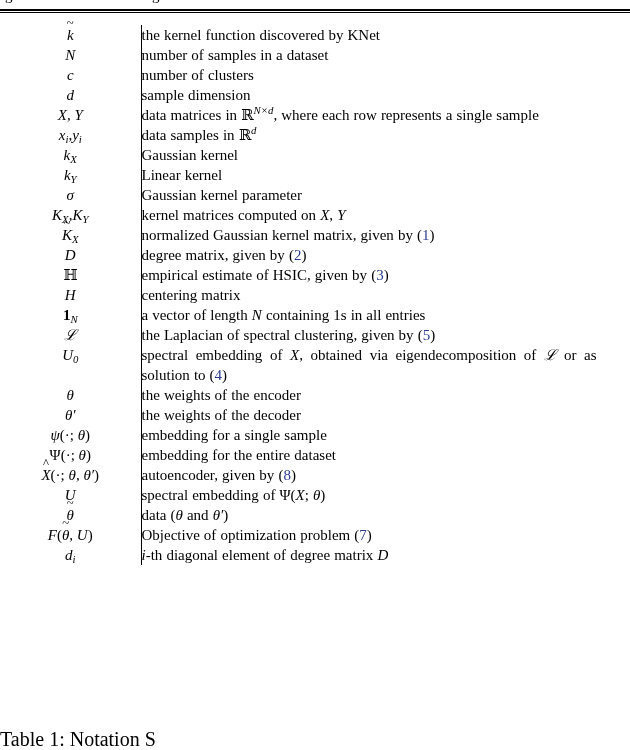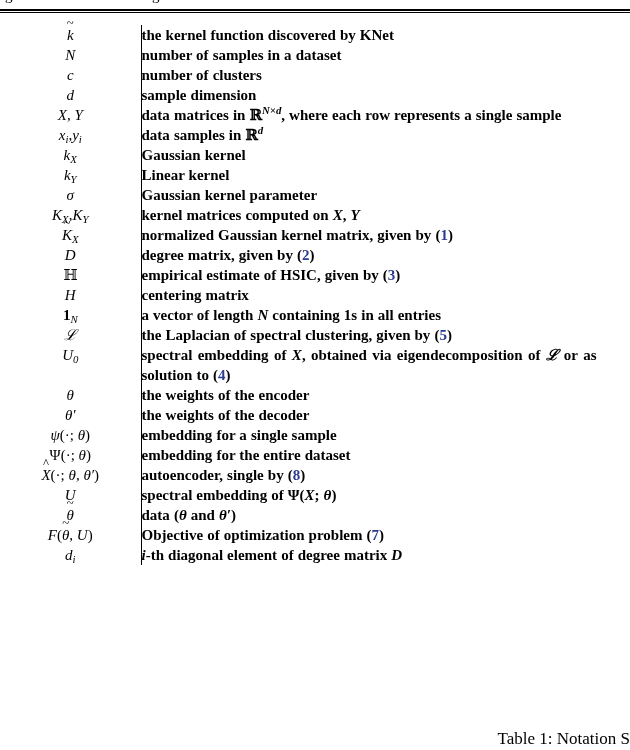--- a/index.html
+++ b/index.html
@@ -76,21 +76,20 @@
     box-sizing: border-box;
     width: 489px;
   }
 
   .desc-inner {
     display: block;
     width: 455px;
     text-align: justify;
     text-align-last: left;
     word-spacing: 0.02em;
-    font-weight: bold;
   }
   tr:last-child td.desc .desc-inner { text-align: center; }
 
   
   .mi { font-family: "Liberation Serif", "DejaVu Serif", serif; font-style: italic; }
   .mup { font-family: "Liberation Serif", "DejaVu Serif", serif; font-style: normal; }
   .mbf { font-family: "Liberation Serif", "DejaVu Serif", serif; font-weight: bold; font-style: normal; }
   .cal { font-family: "DejaVu Serif", serif; font-style: italic; }
   .bb  { font-family: "DejaVu Serif", serif; font-style: normal; }
   sub.ms {
@@ -135,22 +134,22 @@
     color: #2a3b8f;
     text-decoration: none;
   }
 
   
   .caption {
     position: absolute;
     top: 729px;
     left: 0;
     width: 630px;
-    text-align: right;
-    font-size: 17px;
+    text-align: left;
+    font-size: 20px;
     line-height: 20px;
     white-space: nowrap;
     overflow: hidden;
     height: 21px;
   }
 </style>
 </head>
 <body>
 
 <div class="top-cutoff">
@@ -352,21 +351,21 @@
       <span class="desc-inner">embedding for the entire dataset</span>
     </td>
   </tr>
 
 
   <tr>
     <td class="sym">
       <span class="hat-wrap"><span class="hat">^</span><span class="mi">X</span></span><span class="mup">(</span><span>·</span><span>;</span>&nbsp;<span class="mi">θ</span><span>,</span>&nbsp;<span class="mi">θ′</span><span class="mup">)</span>
     </td>
     <td class="desc">
-      <span class="desc-inner"><span>autoencoder, single by (</span><a class="ref" href="#">8</a><span>)</span></span>
+      <span class="desc-inner"><span>autoencoder, given by (</span><a class="ref" href="#">8</a><span>)</span></span>
     </td>
   </tr>
 
   <tr>
     <td class="sym">
       <span class="mi">U</span>
     </td>
     <td class="desc">
       <span class="desc-inner"><span>spectral embedding of </span><span class="mup">Ψ</span><span class="mup">(</span><span class="mi">X</span><span>;</span>&nbsp;<span class="mi">θ</span><span class="mup">)</span></span>
     </td>

